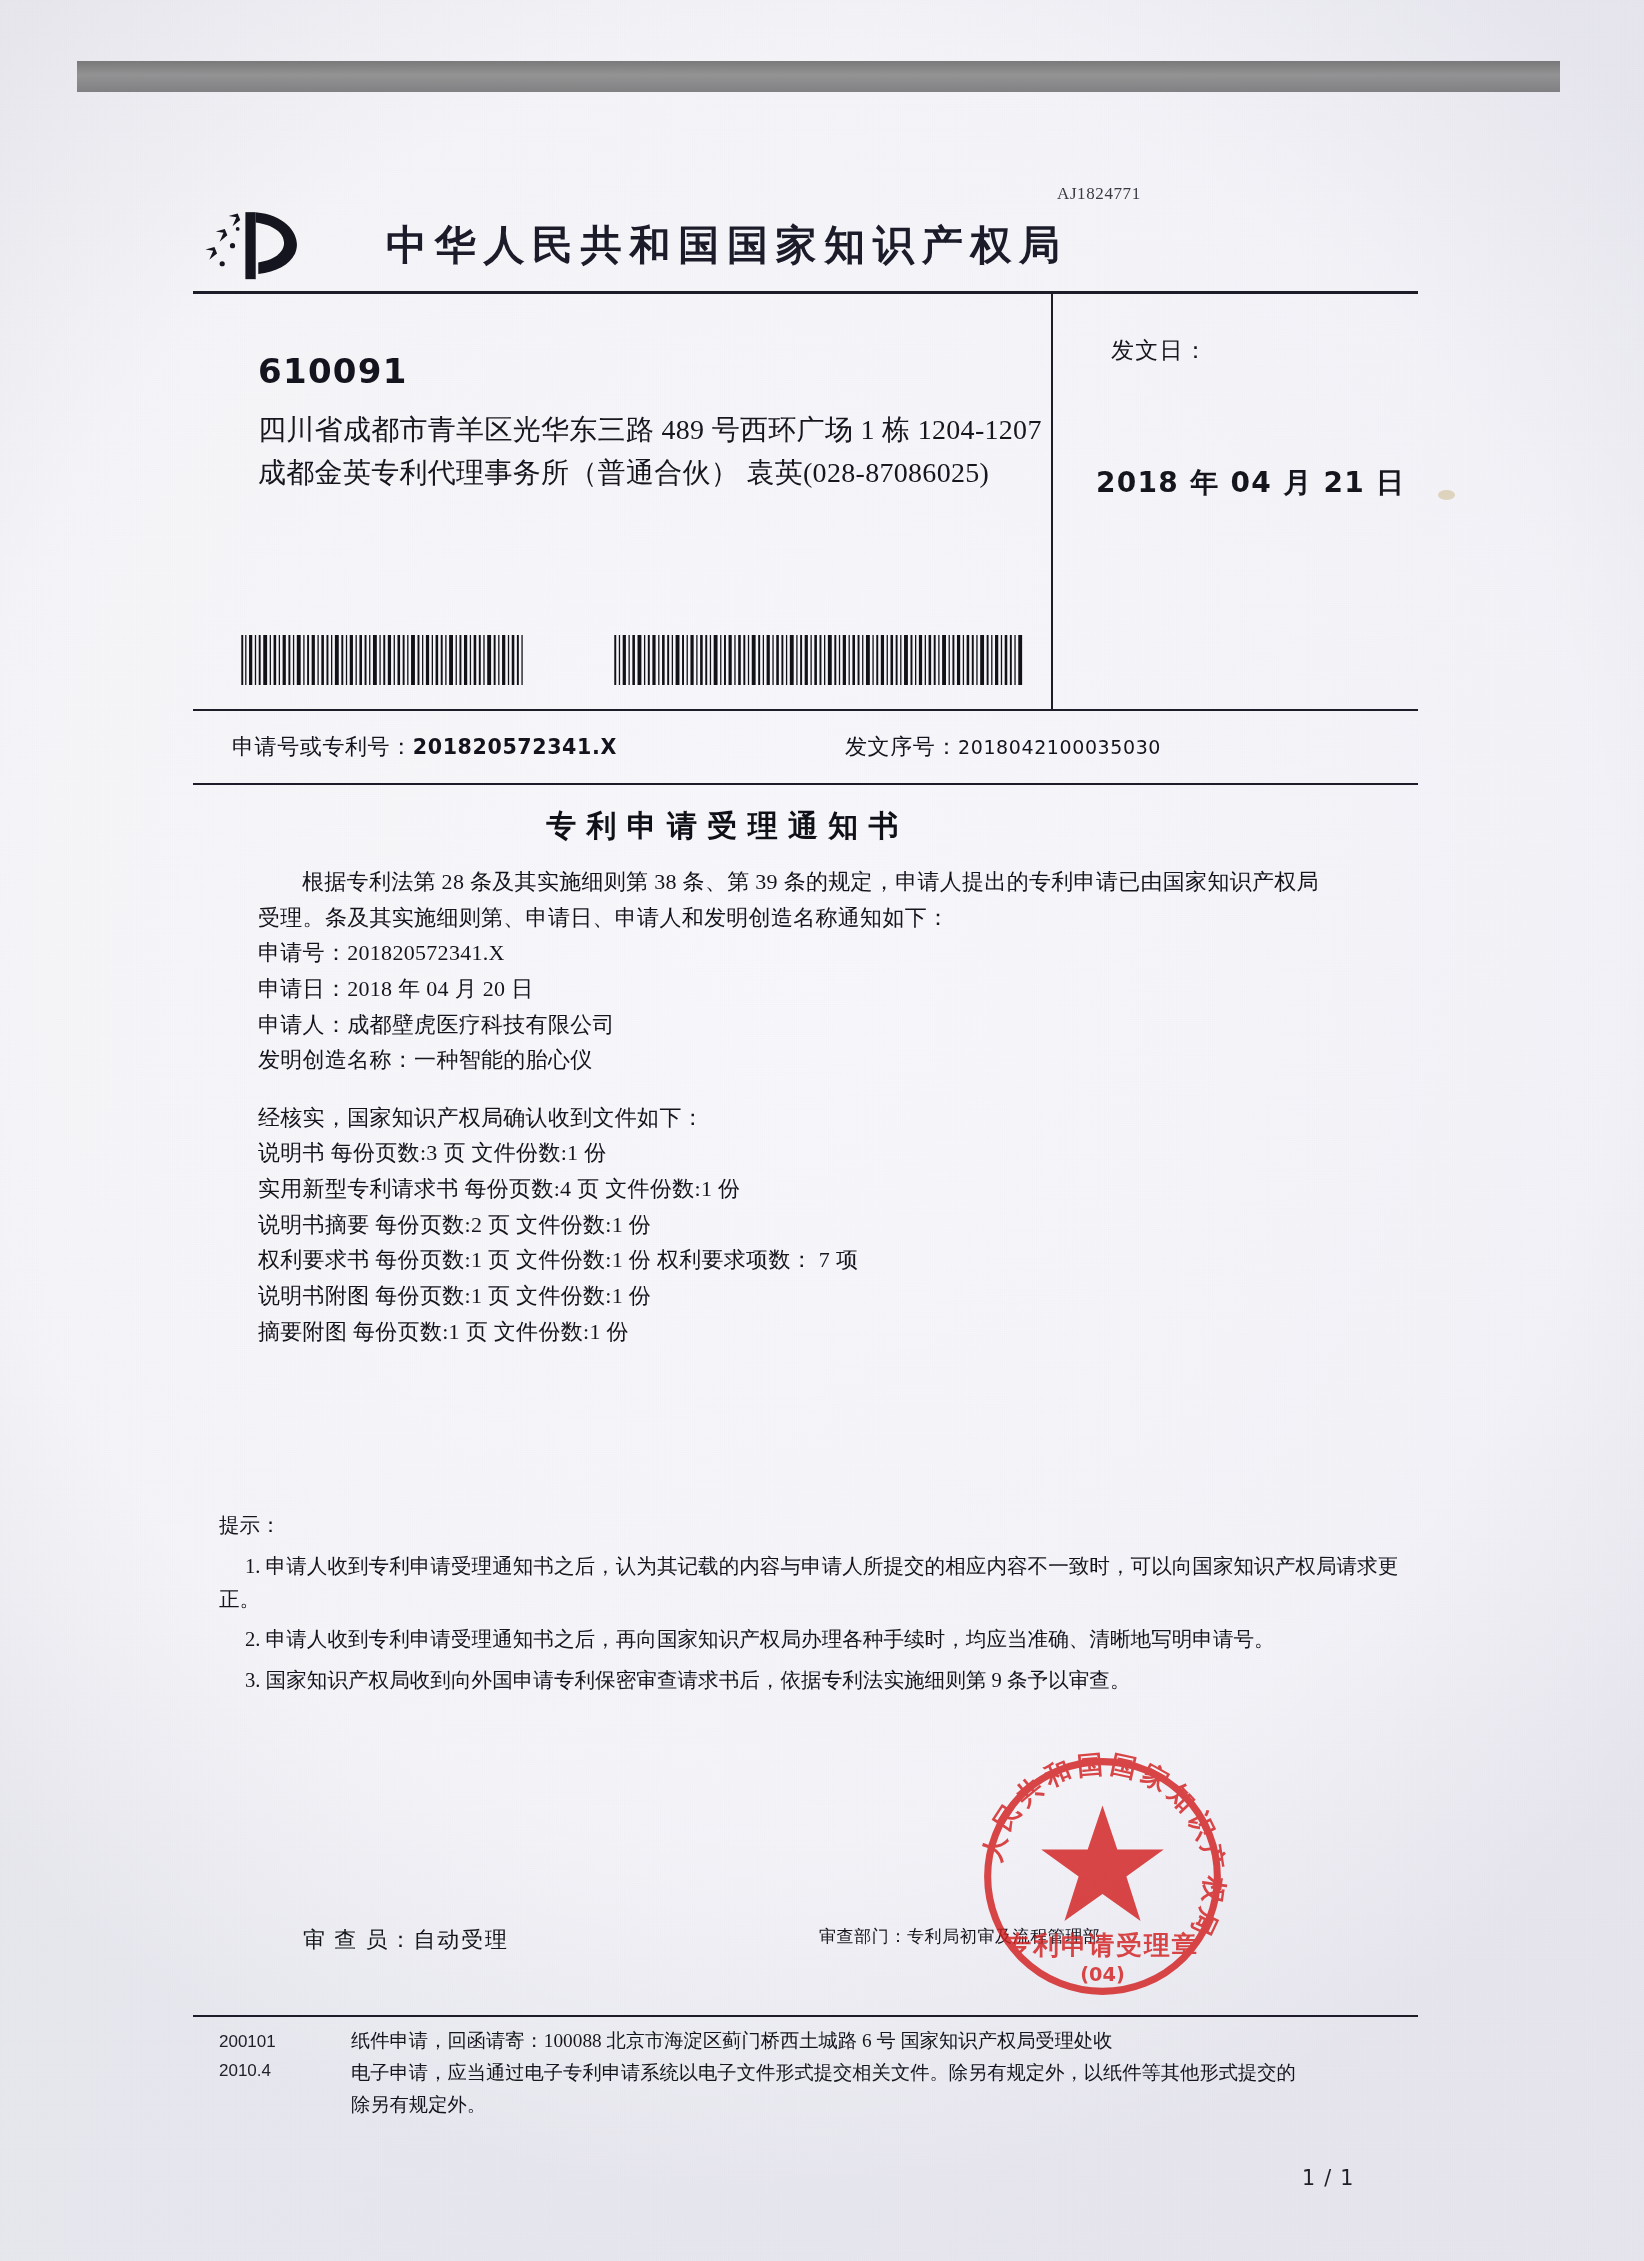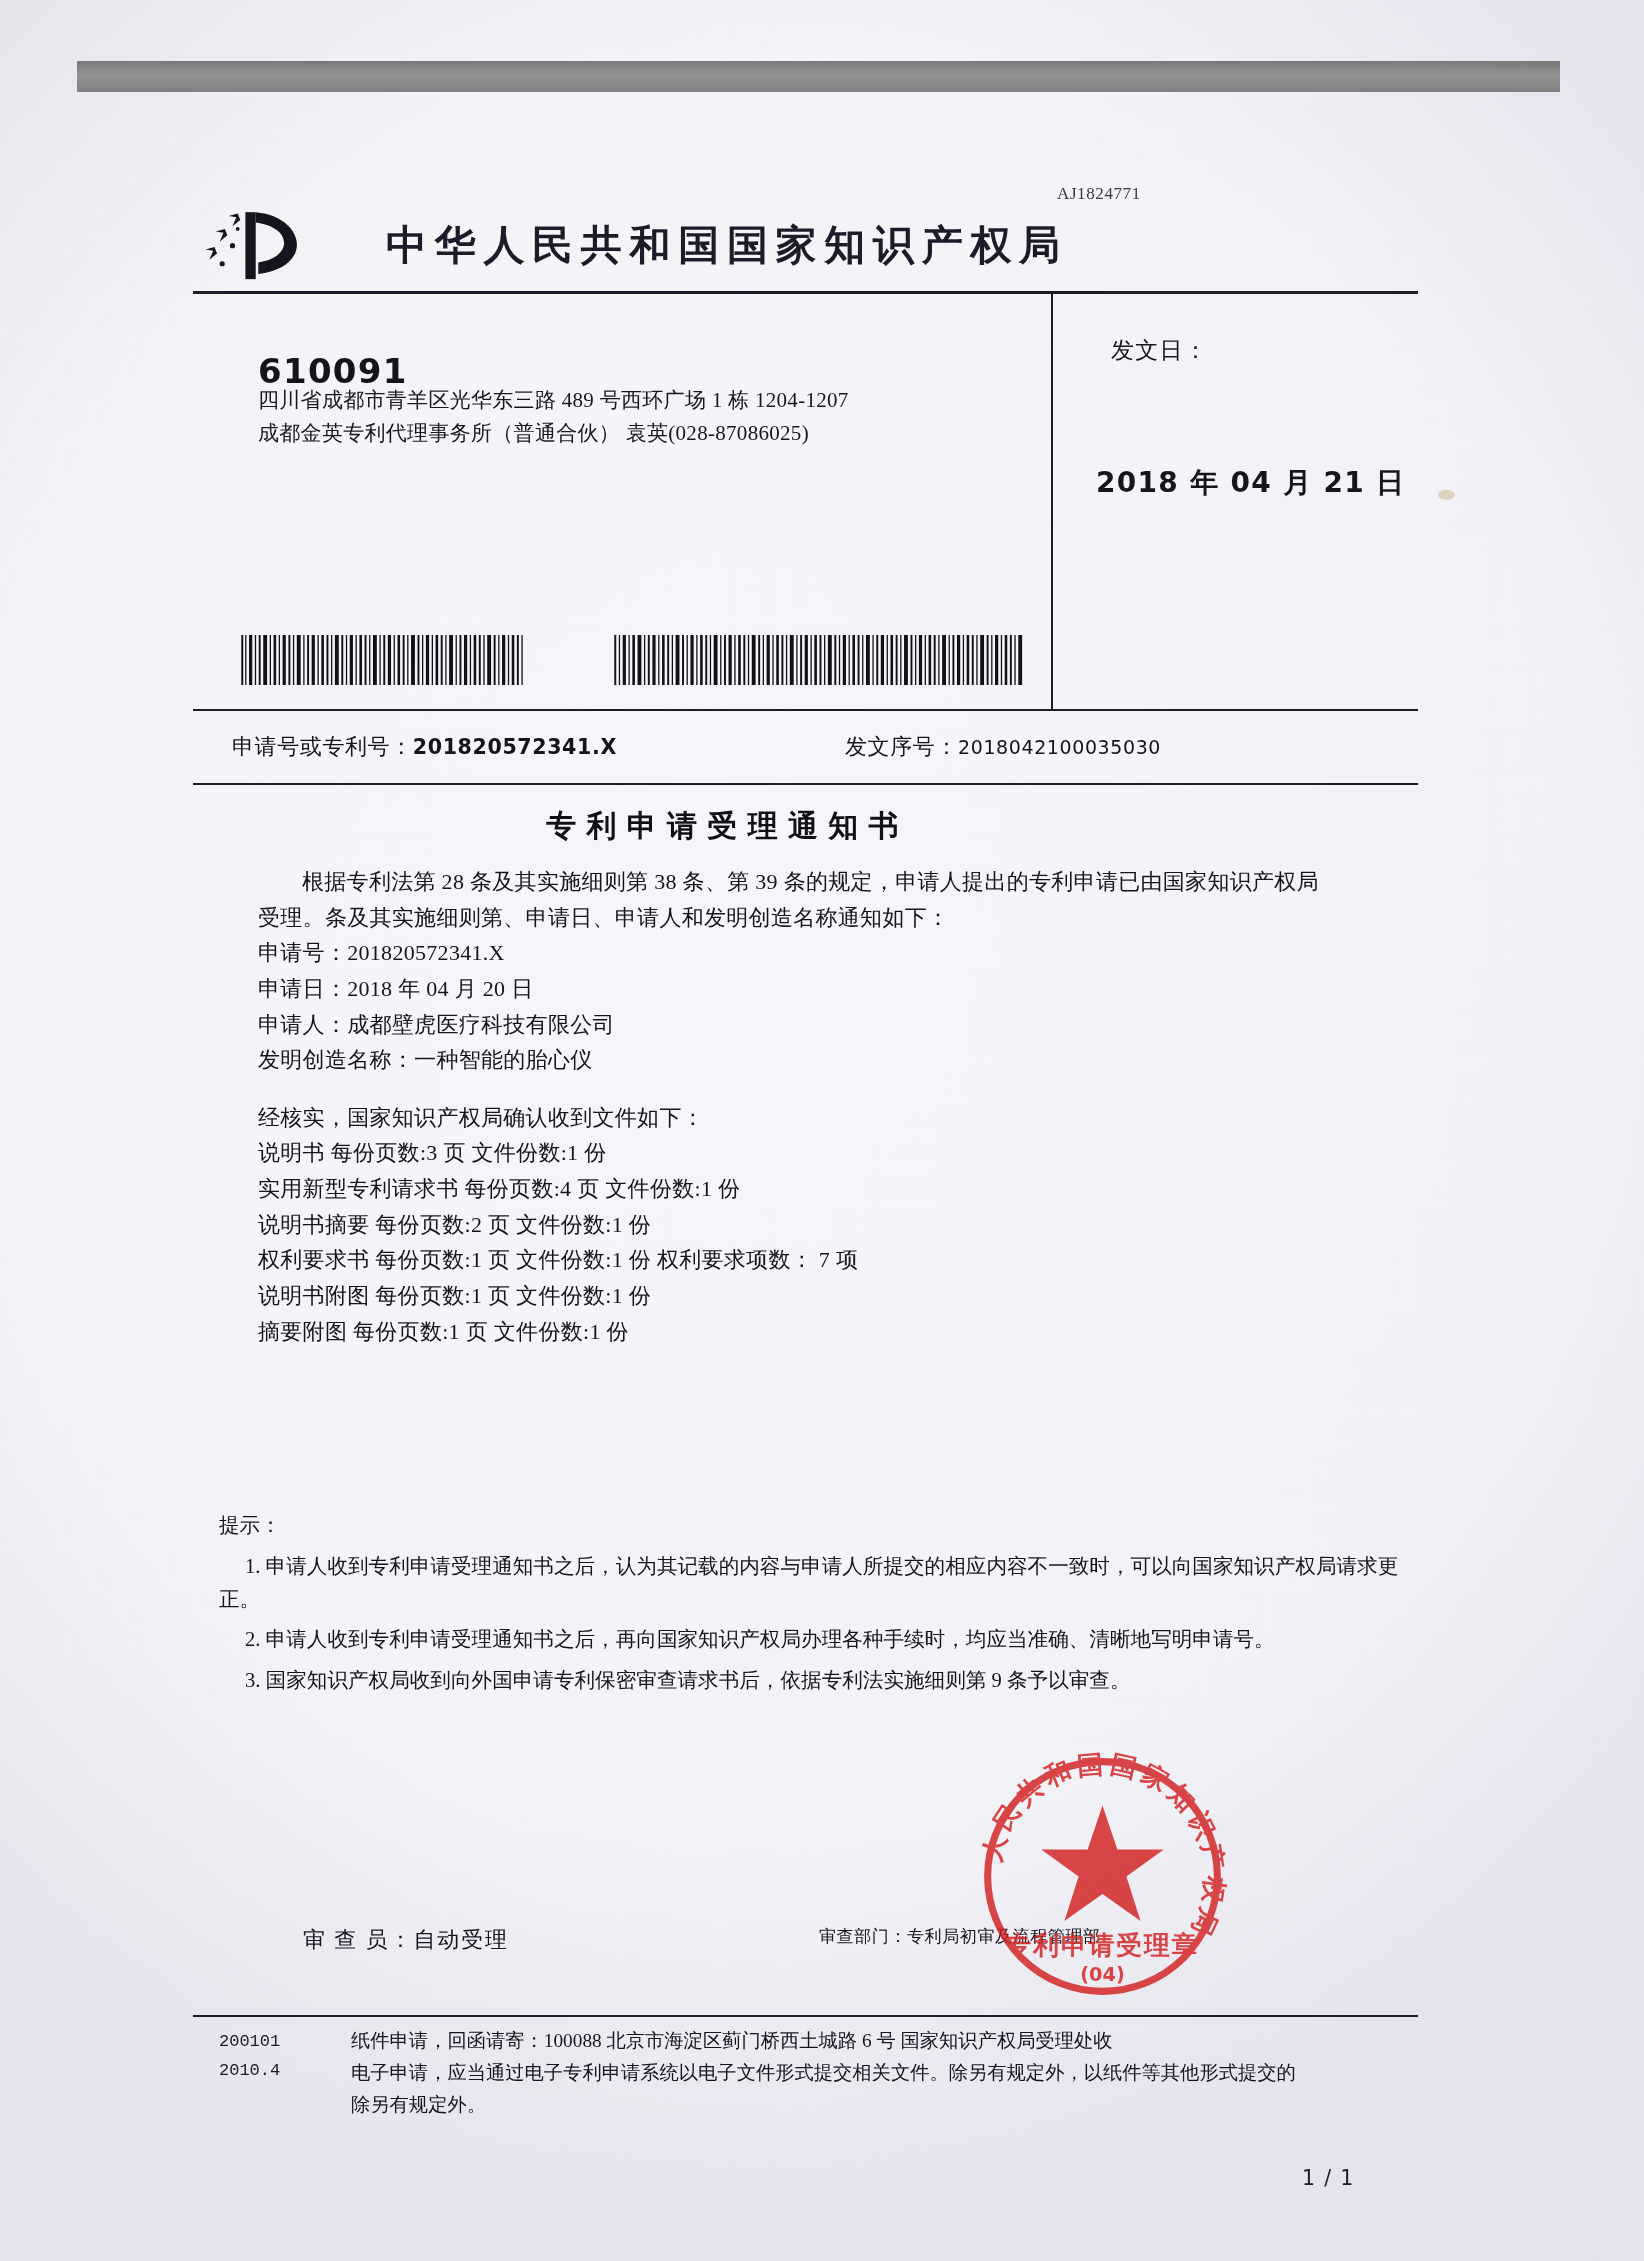--- a/index.html
+++ b/index.html
@@ -97,22 +97,22 @@
     top: 351px;
     font-family: "DejaVu Sans", sans-serif;
     font-size: 34px;
     font-weight: 700;
     letter-spacing: 1.3px;
     color: #14141f;
   }
   .addr {
     position: absolute;
     left: 258px;
-    top: 384px;
-    font-size: 21px;
+    top: 408px;
+    font-size: 28px;
     line-height: 1.55;
     color: #16161f;
     letter-spacing: 0.3px;
   }
   .issue-label {
     position: absolute;
     left: 1083px;
     top: 335px;
     font-size: 23px;
     letter-spacing: 1.3px;
@@ -221,21 +221,21 @@
     width: 271px;
     height: 271px;
     pointer-events: none;
   }
   .seal svg { display:block; width:100%; height:100%; opacity: 0.82; }
 
   .footer-left {
     position: absolute;
     left: 219px;
     top: 2028px;
-    font-family: Liberation Mono, monospace;
+    font-family: Liberation Sans, sans-serif;
     font-size: 17px;
     line-height: 1.7;
     color: #20202a;
   }
   .footer-body {
     position: absolute;
     left: 351px;
     top: 2025px;
     width: 1070px;
     font-size: 19.3px;

